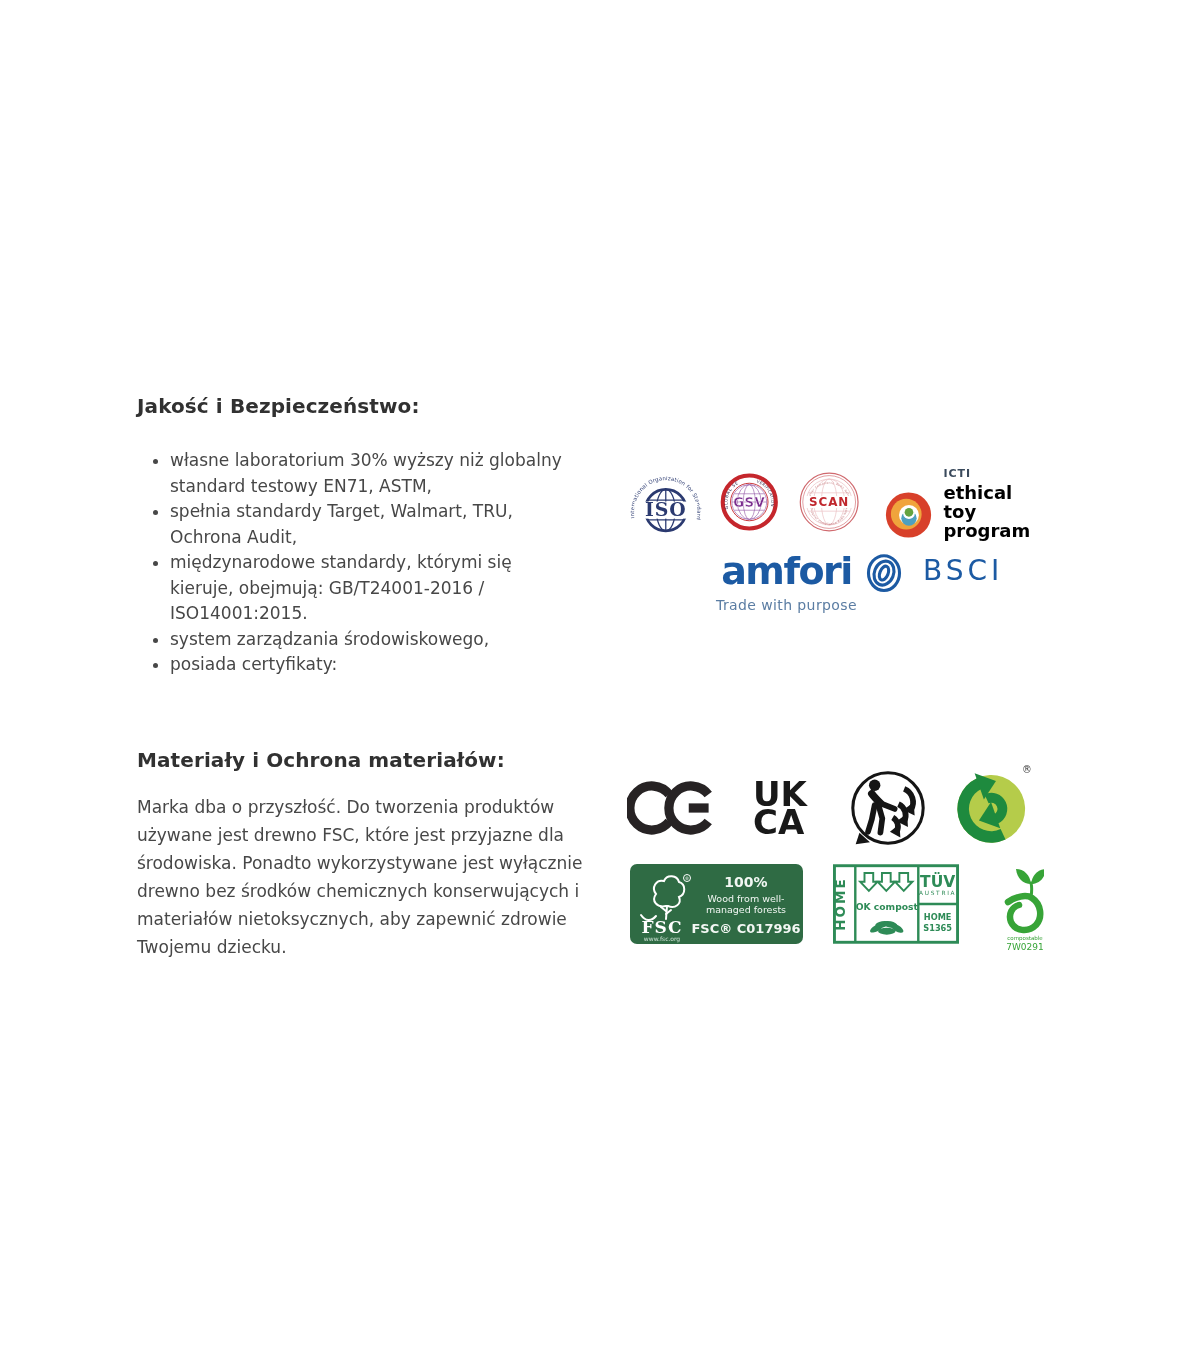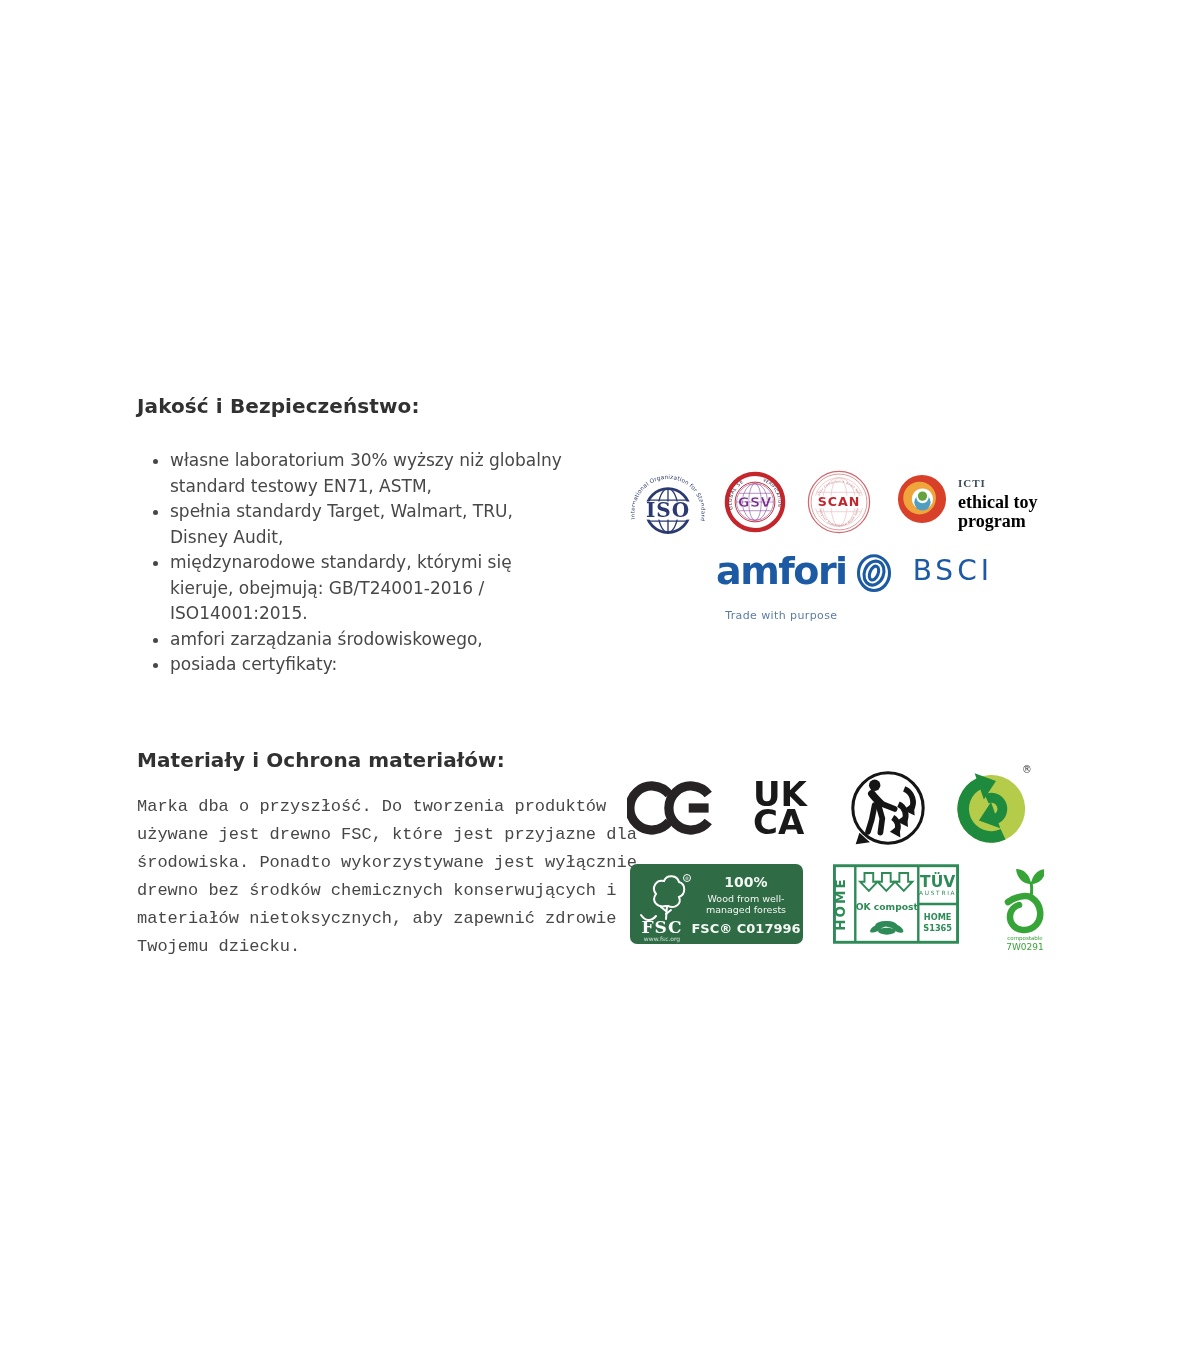--- a/index.html
+++ b/index.html
@@ -4,32 +4,32 @@
 <style>
   html,body{margin:0;padding:0;background:#ffffff;}
   .page{position:relative;width:1044px;height:1372px;background:#ffffff;overflow:hidden;
         font-family:"DejaVu Sans","Liberation Sans",sans-serif;color:#454545;}
   .abs{position:absolute;}
 
   h2.sec-heading{margin:0;font-size:20px;font-weight:700;color:#313131;letter-spacing:.1px;}
   ul.bullets{margin:30px 0 0 0;padding:0 0 0 33px;width:500px;}
   ul.bullets li{font-size:17px;line-height:25.5px;color:#474747;white-space:pre-line;margin:0;}
   ul.bullets li::marker{color:#474747;}
-  p.body-par{margin:21px 0 0 0;width:560px;font-size:17px;line-height:28px;color:#474747;white-space:pre-line;font-family:Liberation Mono, monospace;}
+  p.body-par{margin:21px 0 0 0;width:560px;font-size:17px;line-height:28px;color:#474747;white-space:pre-line;}
 
   .logo-row{display:flex;align-items:center;}
-  .icti-wrap{display:flex;align-items:flex-start;font-family:Liberation Serif, serif;}
+  .icti-wrap{display:flex;align-items:flex-end;}
   .icti-text{margin-left:11px;line-height:19px;}
   .icti-org{font-size:11px;font-weight:600;color:#3a4a5c;letter-spacing:1px;display:block;}
   .icti-main{font-size:18px;font-weight:700;color:#000000;display:block;}
 
   .amfori-row{display:flex;align-items:flex-start;}
   .amfori-block{line-height:1;}
   .amfori-word{font-size:38px;font-weight:700;color:#1c5aa3;letter-spacing:-1.5px;display:block;}
-  .amfori-tag{font-size:11px;color:#5b7da3;letter-spacing:.4px;display:block;margin-top:20px;}
+  .amfori-tag{font-size:14px;color:#5b7da3;letter-spacing:.4px;display:block;margin-top:8px;}
   .bsci-word{font-size:28px;font-weight:400;color:#1c5aa3;letter-spacing:4px;margin-left:18px;margin-top:2px;}
   .amfori-spiral{margin-left:6px;margin-top:1px;}
 
   .ukca{font-size:34px;font-weight:800;line-height:28px;color:#191919;letter-spacing:0;}
   .ukca span{display:block;}
 
   svg{display:block;}
   .svgtxt{font-family:"DejaVu Sans","Liberation Sans",sans-serif;}
   .svgserif{font-family:"DejaVu Serif","Liberation Serif",serif;}
 </style>
@@ -37,25 +37,25 @@
 <body>
 
 <div class="page">
 
   <div class="abs" style="left:137px;top:394px;">
     <h2 class="sec-heading">Jakość i Bezpieczeństwo:</h2>
     <ul class="bullets">
       <li>własne laboratorium 30% wyższy niż globalny
 standard testowy EN71, ASTM,</li>
       <li>spełnia standardy Target, Walmart, TRU,
-Disney Audit,</li>
+Ochrona Audit,</li>
       <li>międzynarodowe standardy, którymi się
 kieruje, obejmują: GB/T24001-2016 /
 ISO14001:2015.</li>
-      <li>amfori zarządzania środowiskowego,</li>
+      <li>system zarządzania środowiskowego,</li>
       <li>posiada certyfikaty:</li>
     </ul>
   </div>
 
   <div class="abs logo-row" style="left:628px;top:456px;height:92px;">
 
     <svg width="80" height="88" viewBox="0 0 84 90" xmlns="http://www.w3.org/2000/svg">
       <defs>
           <path id="isoArc" d="M 8,64 A 35,35 0 1 1 76,64" fill="none"></path>
         </defs>

